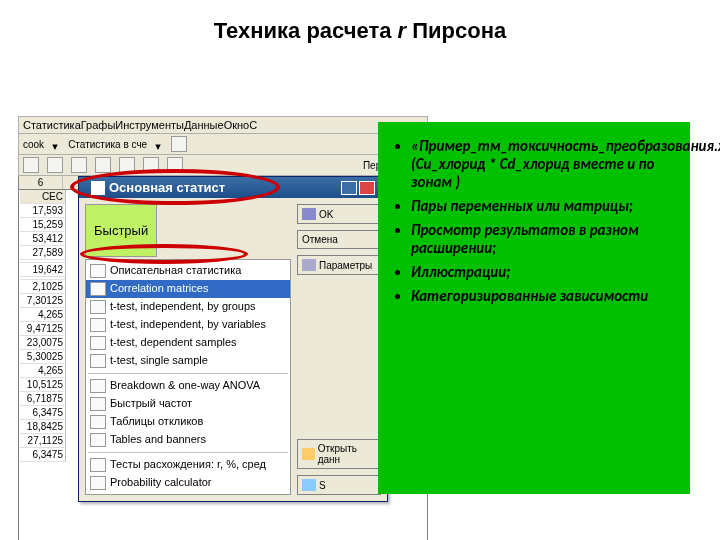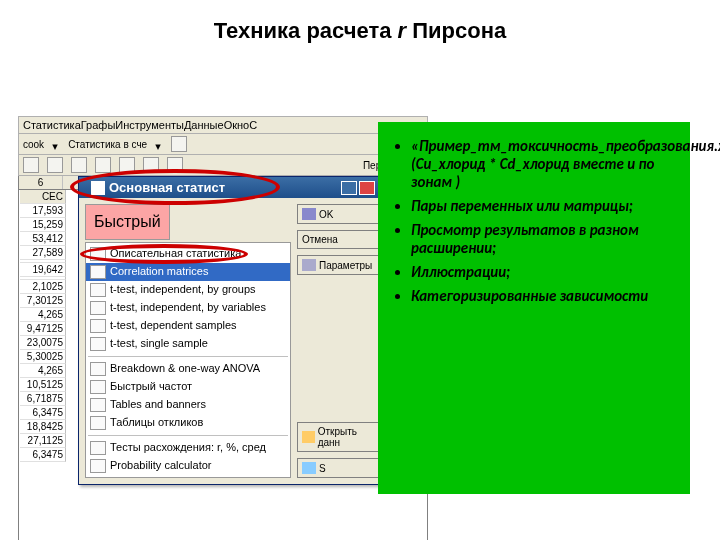--- a/index.html
+++ b/index.html
@@ -19,21 +19,21 @@
   .rowhdr { background:#ece9d8; border-bottom:1px solid #808080; padding:1px 2px; }
   .datacol { position:absolute; left:1px; top:14px; }
   .datacell { width:46px; border-right:1px solid #c0c0c0; border-bottom:1px solid #e0e0e0; padding:1px 2px; text-align:right; }
   .dialog { position:absolute; left:78px; top:124px; width:310px; background:#ece9d8; border:1px solid #0a246a; box-shadow:2px 2px 3px rgba(0,0,0,0.3); font-size:11px; }
   .dlg-title { background:linear-gradient(#3b6ea5,#1e4e8a); color:#fff; display:flex; align-items:center; padding:3px 12px; font-weight:bold; font-size:13px; }
   .dlg-title .txt { flex:1; }
   .dlg-title .winbtn { width:16px; height:14px; background:#d44; border:1px solid #fff; margin-left:2px; }
   .dlg-title .winbtn.min { background:#3b6ea5; }
   .dlg-body { display:flex; padding:6px; gap:6px; }
   .dlg-left { flex:1; }
-  .tab { background:#fca5a5; border:1px solid #999; padding:8px 8px; display:inline-block; font-size:16px; }
+  .tab { background:#bef264; border:1px solid #999; padding:18px 8px; display:inline-block; font-size:13px; }
   .menu-list { background:#fff; border:1px solid #999; margin-top:2px; padding:2px 0; }
   .menu-item { padding:2px 4px; display:flex; align-items:flex-start; gap:4px; }
   .menu-item.sel { background:#316ac5; color:#fff; }
   .mi-icon { width:16px; height:14px; border:1px solid #999; background:#fafafa; font-size:8px; text-align:center; line-height:12px; }
   .menu-sep { border-top:1px solid #c0c0c0; margin:3px 2px; }
   .dlg-right { width:84px; display:flex; flex-direction:column; gap:6px; }
   .btn { border:1px solid #808080; background:#ece9d8; font-size:10px; padding:3px 4px; display:flex; align-items:center; gap:3px; }
   .btn-icon { width:14px; height:12px; display:inline-block; }
   .ellipse { position:absolute; border:4px solid #c00; border-radius:50%; pointer-events:none; }
   .ell1 { left:70px; top:117px; width:210px; height:36px; }
@@ -151,25 +151,25 @@
           <div class="menu-item">
               <span class="mi-icon"></span>
               <span>Breakdown &amp; one-way ANOVA</span>
             </div>
           <div class="menu-item">
               <span class="mi-icon"></span>
               <span>Быстрый частот</span>
             </div>
           <div class="menu-item">
               <span class="mi-icon"></span>
+              <span>Таблицы откликов</span>
+            </div>
+          <div class="menu-item">
+              <span class="mi-icon"></span>
               <span>Tables and banners</span>
-            </div>
-          <div class="menu-item">
-              <span class="mi-icon"></span>
-              <span>Таблицы откликов</span>
             </div>
           <div class="menu-sep"></div>
           <div class="menu-item">
               <span class="mi-icon"></span>
               <span>Тесты расхождения: r, %, сред</span>
             </div>
           <div class="menu-item">
               <span class="mi-icon"></span>
               <span>Probability calculator</span>
             </div>

